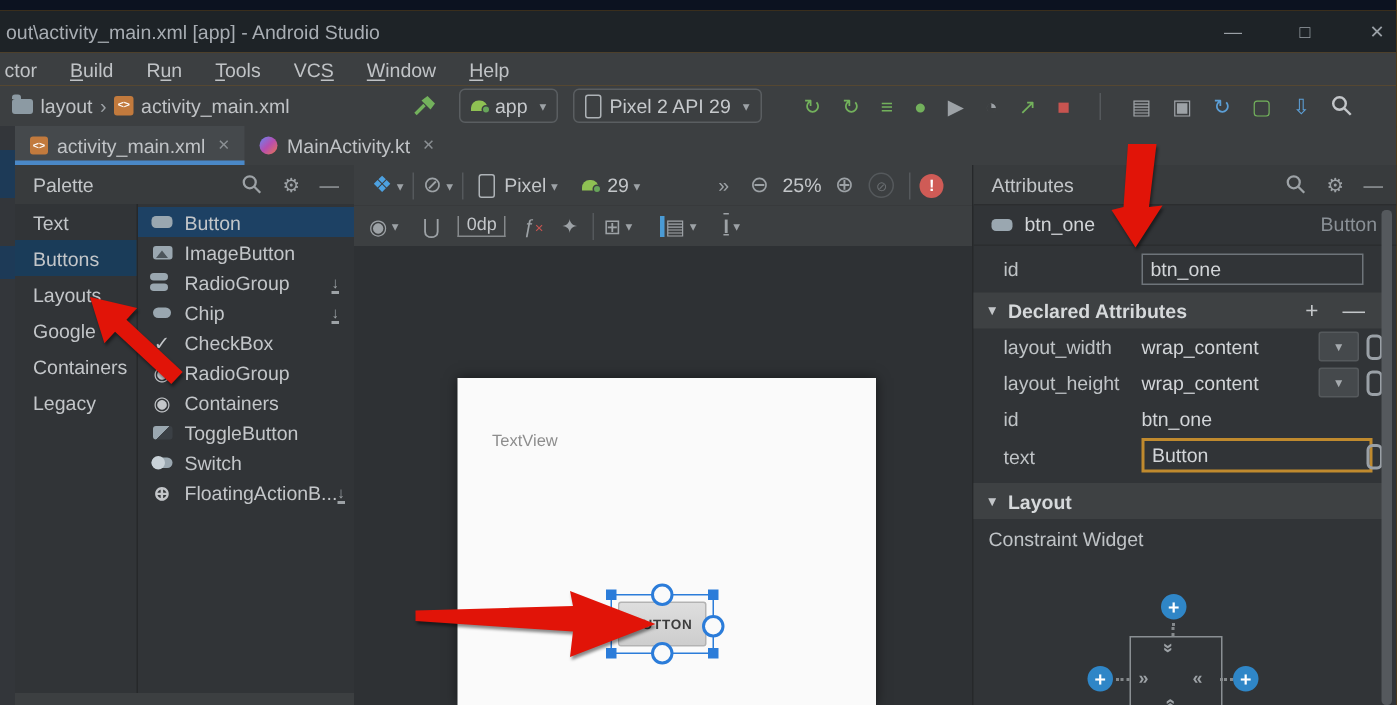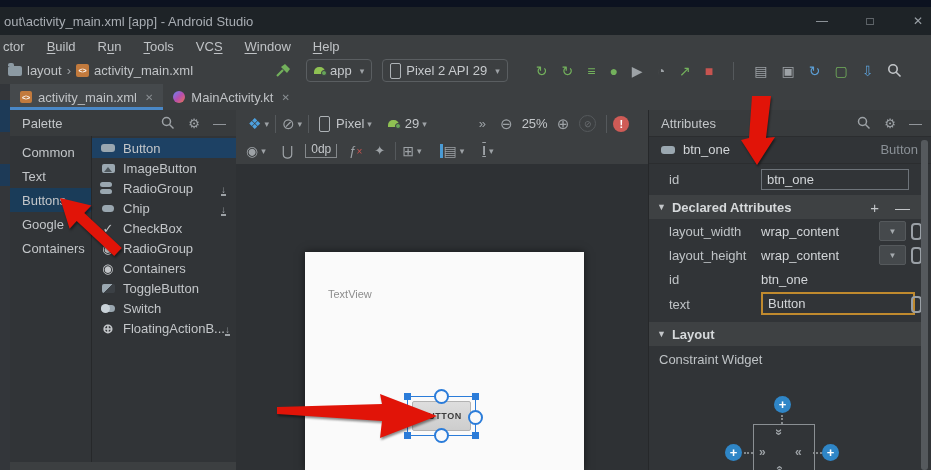--- a/index.html
+++ b/index.html
@@ -206,34 +206,37 @@
       <div class="hdr-icons">
         <svg width="14" height="14">
           <circle cx="5.5" cy="5.5" r="4" fill="none" stroke="#9da2a6" stroke-width="1.5"></circle>
           <line x1="8.5" y1="8.5" x2="12.5" y2="12.5" stroke="#9da2a6" stroke-width="1.5"></line>
         </svg>
         <span class="ic">⚙</span>
         <span class="ic">—</span>
       </div>
     </div>
     <div class="pal-cats">
-      <div class="cat" style="margin-top:4px;">
-          <span>Common</span>
-        </div>
       <div class="cat">
           <span>Text</span>
         </div>
       <div class="cat sel">
           <span>Buttons</span>
         </div>
       <div class="cat">
+          <span>Layouts</span>
+        </div>
+      <div class="cat">
           <span>Google</span>
         </div>
       <div class="cat">
           <span>Containers</span>
+        </div>
+      <div class="cat">
+          <span>Legacy</span>
         </div>
     </div>
     <div class="pal-items">
       <div class="pitem sel" style="margin-top:2px;">
         <span class="picon">
             <span class="pill"></span>
           </span>
         <span>Button</span>
         </div>
       <div class="pitem">

